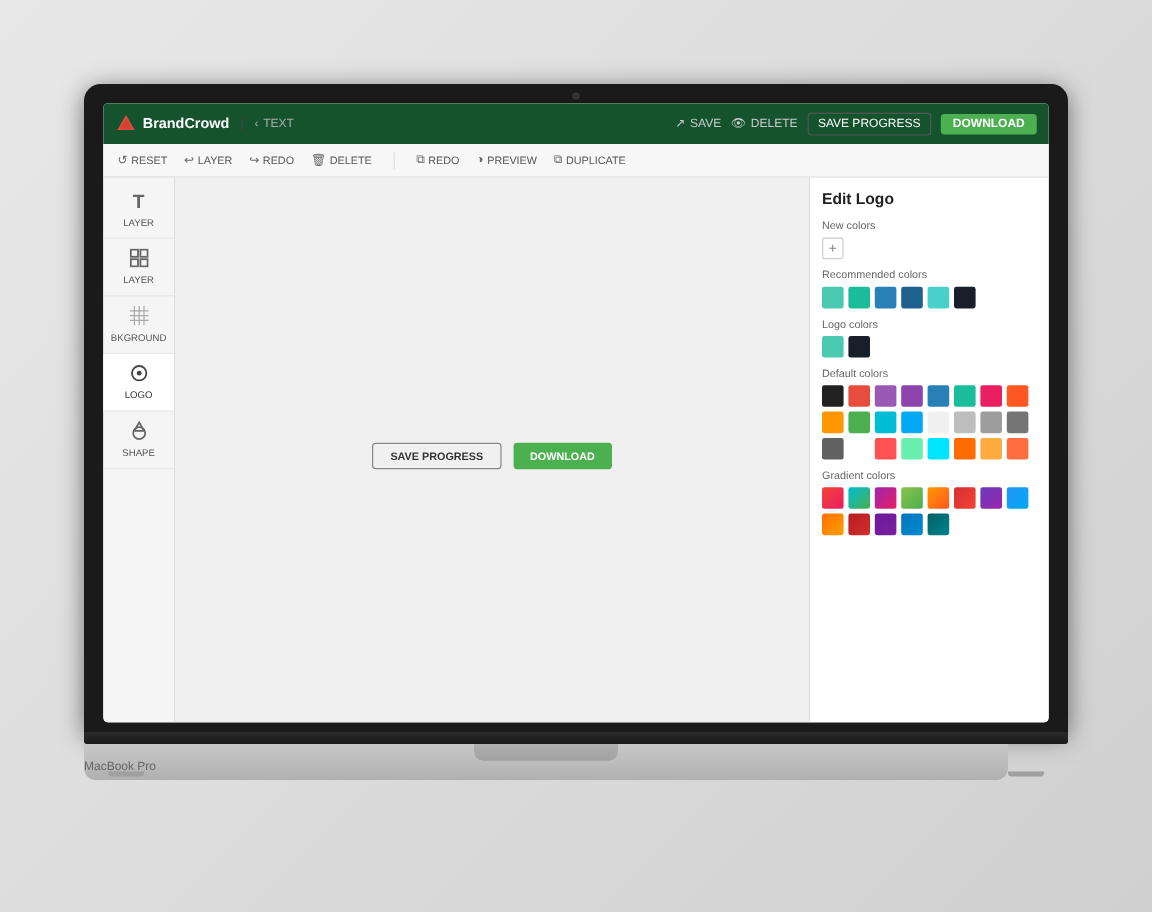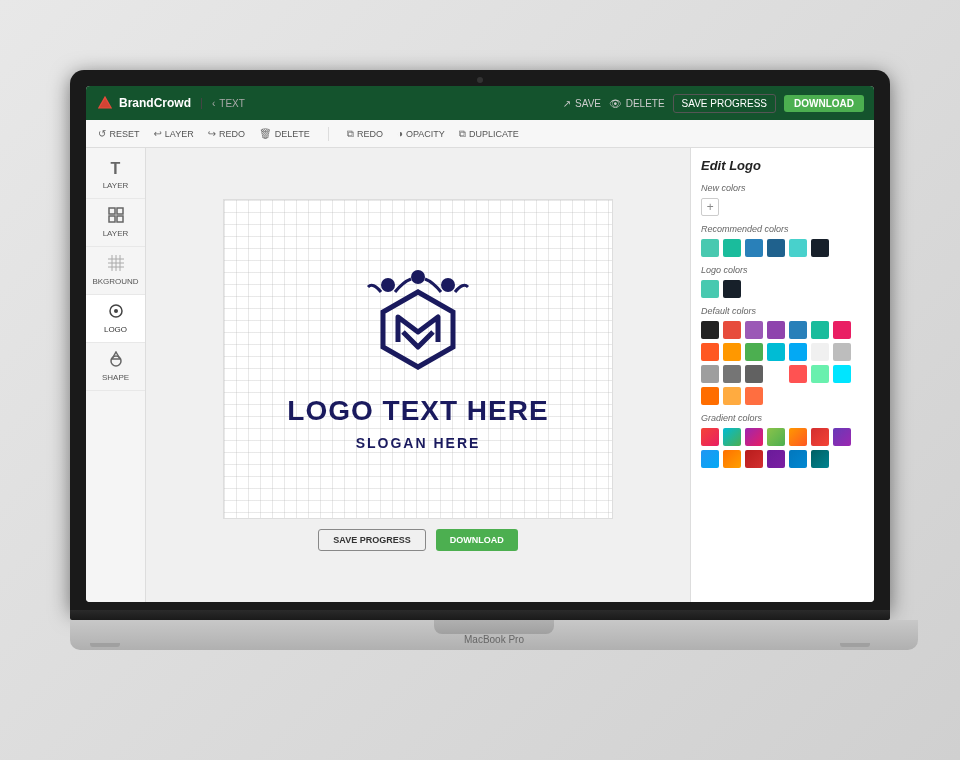--- a/index.html
+++ b/index.html
@@ -294,26 +294,25 @@
     }
 
     .tool-icon {
       font-size: 14px;
       color: #666;
     }
 
     
     .right-panel {
       background: white;
-      width: 184px;
+      width: 200px;
       border-left: 1px solid #ddd;
       flex-shrink: 0;
       overflow-y: auto;
       padding: 10px;
-      font-style: italic;
     }
 
     .panel-title {
       font-size: 13px;
       font-weight: 700;
       color: #222;
       margin-bottom: 10px;
     }
 
     .section-label {
@@ -361,26 +360,25 @@
     .laptop-hinge {
       background: linear-gradient(to bottom, #2a2a2a, #1a1a1a);
       height: 10px;
       width: 820px;
       border-radius: 0 0 2px 2px;
     }
 
     .laptop-base {
       background: linear-gradient(to bottom, #c8c8c8, #b0b0b0);
       height: 30px;
-      width: 848px;
+      width: 770px;
       border-radius: 0 0 10px 10px;
       position: relative;
       display: flex;
       align-items: center;
-      justify-content: center;
     }
 
     .laptop-notch {
       background: linear-gradient(to bottom, #b0b0b0, #a0a0a0);
       width: 120px;
       height: 14px;
       border-radius: 0 0 8px 8px;
       position: absolute;
       top: 0;
       left: 50%;
@@ -471,21 +469,21 @@
           <span class="toolbar-icon">🗑</span>
           <span>DELETE</span>
         </div>
         <div class="toolbar-separator"></div>
         <div class="toolbar-item">
           <span class="toolbar-icon">⧉</span>
           <span>REDO</span>
         </div>
         <div class="toolbar-item">
           <span class="toolbar-icon">◑</span>
-          <span>OPACITY</span>
+          <span>PREVIEW</span>
         </div>
         <div class="toolbar-item">
           <span class="toolbar-icon">⧉</span>
           <span>DUPLICATE</span>
         </div>
       </div>
 
       <div class="main-area">
 
         <div class="side-tools">
@@ -531,45 +529,20 @@
               <svg width="16" height="16" viewBox="0 0 16 16">
                   <circle cx="8" cy="10" r="5" fill="none" stroke="#666" stroke-width="1.5"></circle>
                   <polygon points="8,1 12,8 4,8" fill="none" stroke="#666" stroke-width="1.5"></polygon>
                 </svg>
             </span>
             <span>SHAPE</span>
           </div>
         </div>
 
         <div class="canvas-area">
-          <div class="canvas-container">
-            <div class="canvas-grid"></div>
-            <div class="canvas-logo-content">
-
-              <svg class="logo-icon-svg" viewBox="0 0 140 120">
-
-                <circle cx="40" cy="18" r="7" fill="#1a1a5e"></circle>
-                <circle cx="70" cy="10" r="7" fill="#1a1a5e"></circle>
-                <circle cx="100" cy="18" r="7" fill="#1a1a5e"></circle>
-
-                <path d="M33 25 Q25 15 20 20" stroke="#1a1a5e" stroke-width="3" fill="none"></path>
-                <path d="M47 25 Q55 15 63 12" stroke="#1a1a5e" stroke-width="3" fill="none"></path>
-                <path d="M77 12 Q85 15 93 25" stroke="#1a1a5e" stroke-width="3" fill="none"></path>
-                <path d="M107 25 Q115 15 120 20" stroke="#1a1a5e" stroke-width="3" fill="none"></path>
-
-                <path d="M70 25 L105 45 L105 80 L70 100 L35 80 L35 45 Z" fill="none" stroke="#1a1a5e" stroke-width="5"></path>
-
-                <path d="M50 75 L50 50 L70 65 L90 50 L90 75" fill="none" stroke="#1a1a5e" stroke-width="5" stroke-linejoin="round"></path>
-
-                <path d="M55 65 L70 80 L85 65" fill="none" stroke="#1a1a5e" stroke-width="5" stroke-linejoin="round"></path>
-              </svg>
-              <div class="logo-text-main">LOGO TEXT HERE</div>
-              <div class="logo-slogan">SLOGAN HERE</div>
-            </div>
-          </div>
           <div class="canvas-buttons">
             <button class="canvas-save-btn">SAVE PROGRESS</button>
             <button class="canvas-download-btn">DOWNLOAD</button>
           </div>
         </div>
 
         <div class="right-panel">
           <div class="panel-title">Edit Logo</div>
 
           <div class="section-label">New colors</div>

